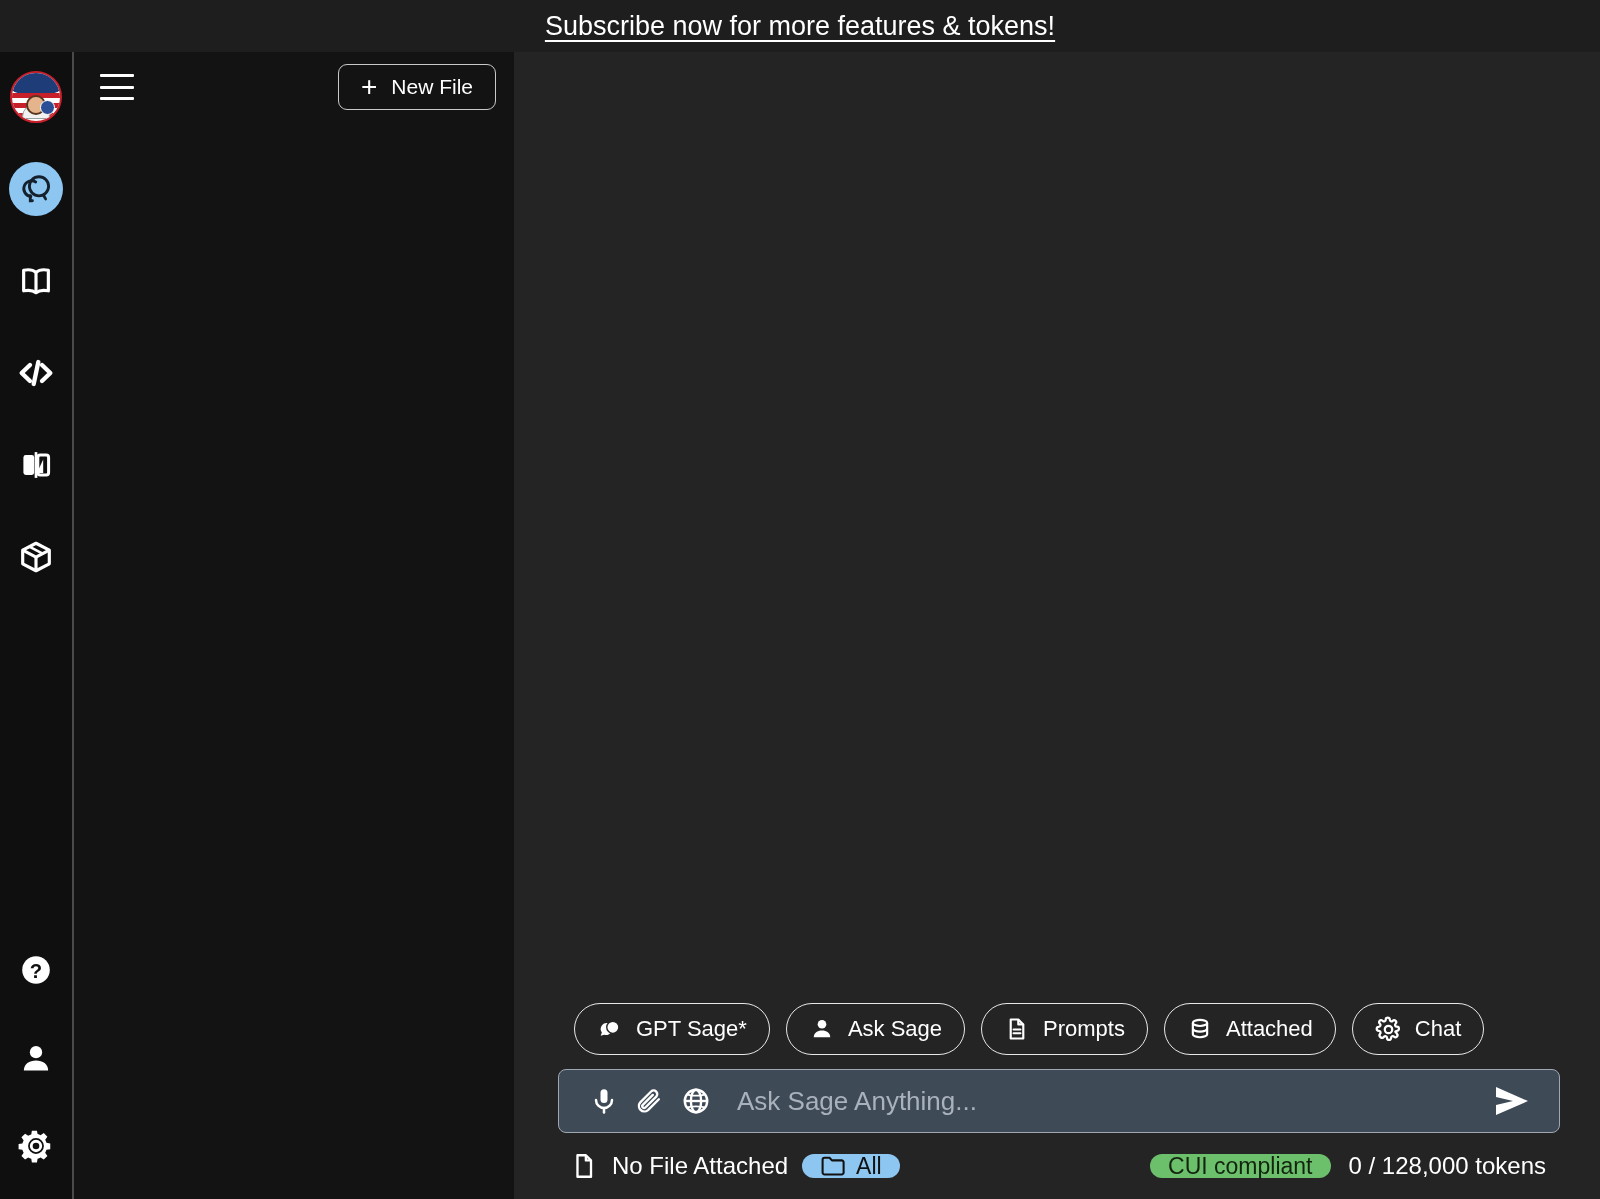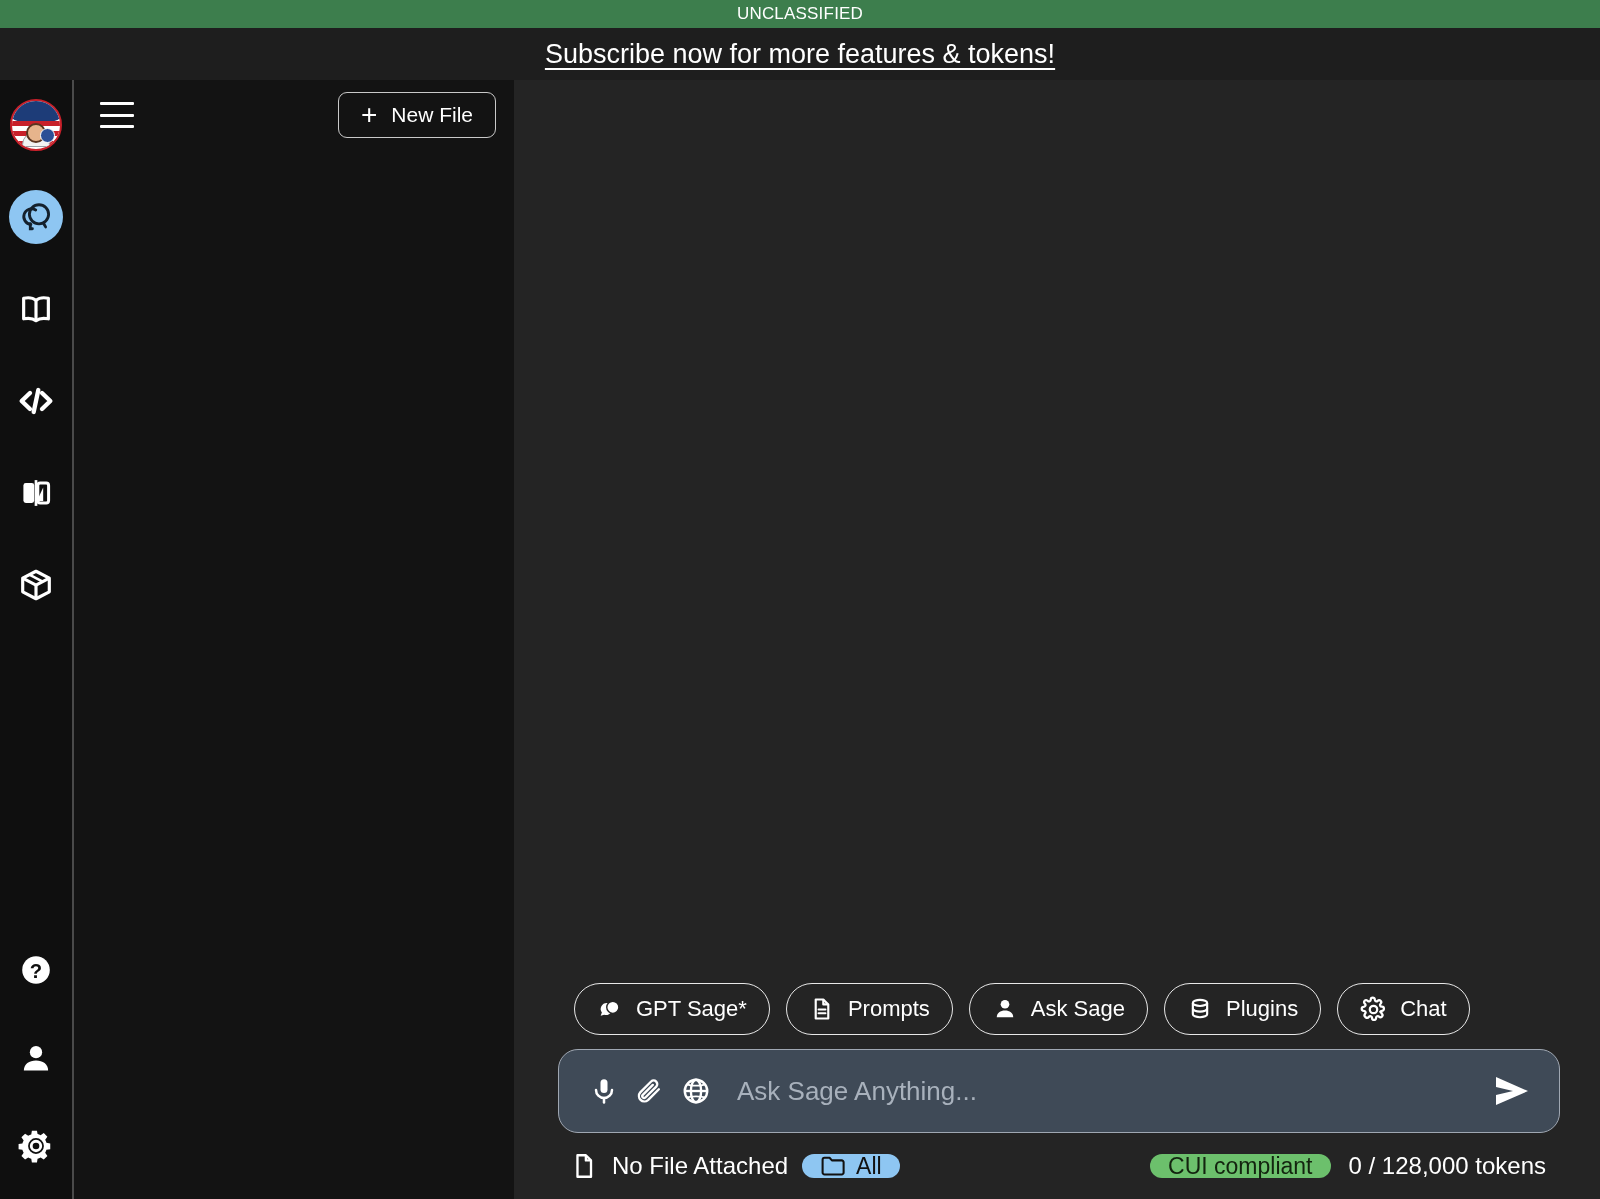--- a/index.html
+++ b/index.html
@@ -132,24 +132,24 @@
     height: 52px; padding: 0 22px;
     border: 1px solid #e8e8e8; border-radius: 26px;
     background: transparent; color: #ffffff;
     font-size: 22px; cursor: pointer; white-space: nowrap;
     font-family: "Liberation Sans", sans-serif;
   }
   .tool-btn svg { flex: 0 0 auto; }
 
   .input-bar {
     display: flex; align-items: center; gap: 0;
-    height: 84px;
+    height: 64px;
     background: #3f4a57;
     border: 1px solid #9fa7b2;
-    border-radius: 20px;
+    border-radius: 8px;
     padding: 0 18px 0 22px;
   }
   .inp-icon { width: 46px; display: flex; align-items: center; justify-content: center; cursor: pointer; }
   .ask-input {
     flex: 1 1 auto; min-width: 0;
     background: transparent; border: none; outline: none;
     color: #ffffff; font-size: 26px; padding-left: 18px;
     font-family: "Liberation Sans", sans-serif;
   }
   .ask-input::placeholder { color: #a8b1bc; }
@@ -168,23 +168,20 @@
     font-size: 23px; white-space: nowrap;
   }
   .pill-all { background: #8ec6f2; color: #111111; }
   .pill-cui { background: #6cc06c; color: #13240f; }
 </style>
 </head>
 <body>
 
 <div class="app">
 
-  <div class="classification-bar">
-    <span>UNCLASSIFIED</span>
-  </div>
 
   <div class="subscribe-bar">
     <a class="subscribe-link" href="#">Subscribe now for more features &amp; tokens!</a>
   </div>
 
   <div class="body-row">
 
     <div class="rail">
       <div class="rail-top">
 
@@ -290,43 +287,43 @@
           <button class="tool-btn">
             <svg width="26" height="26" viewBox="0 0 24 24">
               <path fill="#ffffff" d="M9 6.4a5.6 5.6 0 0 0-4.5 8.9l-1.1 3 3.2-1a5.6 5.6 0 1 0 2.4-10.9z"></path>
               <circle cx="14.6" cy="10.4" r="5.6" fill="#ffffff" stroke="#242424" stroke-width="1.3"></circle>
             </svg>
             <span>GPT Sage*</span>
           </button>
 
           <button class="tool-btn">
             <svg width="26" height="26" viewBox="0 0 24 24">
+              <circle cx="12" cy="7.6" r="4" fill="#ffffff"></circle>
+              <path d="M4.4 19.6 C4.4 15.4 7.8 13.3 12 13.3 C16.2 13.3 19.6 15.4 19.6 19.6 Z" fill="#ffffff"></path>
+            </svg>
+            <span>Ask Sage</span>
+          </button>
+
+          <button class="tool-btn">
+            <svg width="26" height="26" viewBox="0 0 24 24">
               <path d="M6.2 3.2 h7 l4.6 4.6 v13 h-11.6 z" fill="none" stroke="#ffffff" stroke-width="2" stroke-linejoin="round"></path>
               <path d="M13.2 3.2 v4.6 h4.6" fill="none" stroke="#ffffff" stroke-width="2" stroke-linejoin="round"></path>
               <line x1="8.8" y1="12.4" x2="15.2" y2="12.4" stroke="#ffffff" stroke-width="1.9" stroke-linecap="round"></line>
               <line x1="8.8" y1="16" x2="15.2" y2="16" stroke="#ffffff" stroke-width="1.9" stroke-linecap="round"></line>
             </svg>
             <span>Prompts</span>
           </button>
 
           <button class="tool-btn">
             <svg width="26" height="26" viewBox="0 0 24 24">
-              <circle cx="12" cy="7.6" r="4" fill="#ffffff"></circle>
-              <path d="M4.4 19.6 C4.4 15.4 7.8 13.3 12 13.3 C16.2 13.3 19.6 15.4 19.6 19.6 Z" fill="#ffffff"></path>
-            </svg>
-            <span>Ask Sage</span>
-          </button>
-
-          <button class="tool-btn">
-            <svg width="26" height="26" viewBox="0 0 24 24">
               <ellipse cx="12" cy="6.4" rx="6.6" ry="2.8" fill="none" stroke="#ffffff" stroke-width="2"></ellipse>
               <path d="M5.4 6.4 v5.2 c0 1.55 2.95 2.8 6.6 2.8 s6.6 -1.25 6.6 -2.8 v-5.2" fill="none" stroke="#ffffff" stroke-width="2"></path>
               <path d="M5.4 11.6 v5.2 c0 1.55 2.95 2.8 6.6 2.8 s6.6 -1.25 6.6 -2.8 v-5.2" fill="none" stroke="#ffffff" stroke-width="2"></path>
             </svg>
-            <span>Plugins</span>
+            <span>Attached</span>
           </button>
 
           <button class="tool-btn">
             <svg width="27" height="27" viewBox="0 0 24 24">
               <circle cx="12" cy="12" r="3.3" fill="none" stroke="#ffffff" stroke-width="2"></circle>
               <path fill="none" stroke="#ffffff" stroke-width="2" stroke-linejoin="round" d="M19.1 14.1a1.5 1.5 0 0 0 .3 1.65l.05.05a1.8 1.8 0 1 1-2.55 2.55l-.05-.05a1.5 1.5 0 0 0-1.65-.3 1.5 1.5 0 0 0-.9 1.37v.15a1.8 1.8 0 1 1-3.6 0v-.08a1.5 1.5 0 0 0-.98-1.37 1.5 1.5 0 0 0-1.65.3l-.05.05A1.8 1.8 0 1 1 4.5 15.8l.05-.05a1.5 1.5 0 0 0 .3-1.65 1.5 1.5 0 0 0-1.37-.9h-.15a1.8 1.8 0 1 1 0-3.6h.08a1.5 1.5 0 0 0 1.37-.98 1.5 1.5 0 0 0-.3-1.65l-.05-.05A1.8 1.8 0 1 1 6.88 4.37l.05.05a1.5 1.5 0 0 0 1.65.3h.07a1.5 1.5 0 0 0 .9-1.37v-.15a1.8 1.8 0 1 1 3.6 0v.08a1.5 1.5 0 0 0 .9 1.37 1.5 1.5 0 0 0 1.65-.3l.05-.05a1.8 1.8 0 1 1 2.55 2.55l-.05.05a1.5 1.5 0 0 0-.3 1.65v.07a1.5 1.5 0 0 0 1.37.9h.15a1.8 1.8 0 1 1 0 3.6h-.08a1.5 1.5 0 0 0-1.37.9z"></path>
             </svg>
             <span>Chat</span>
           </button>
         </div>

